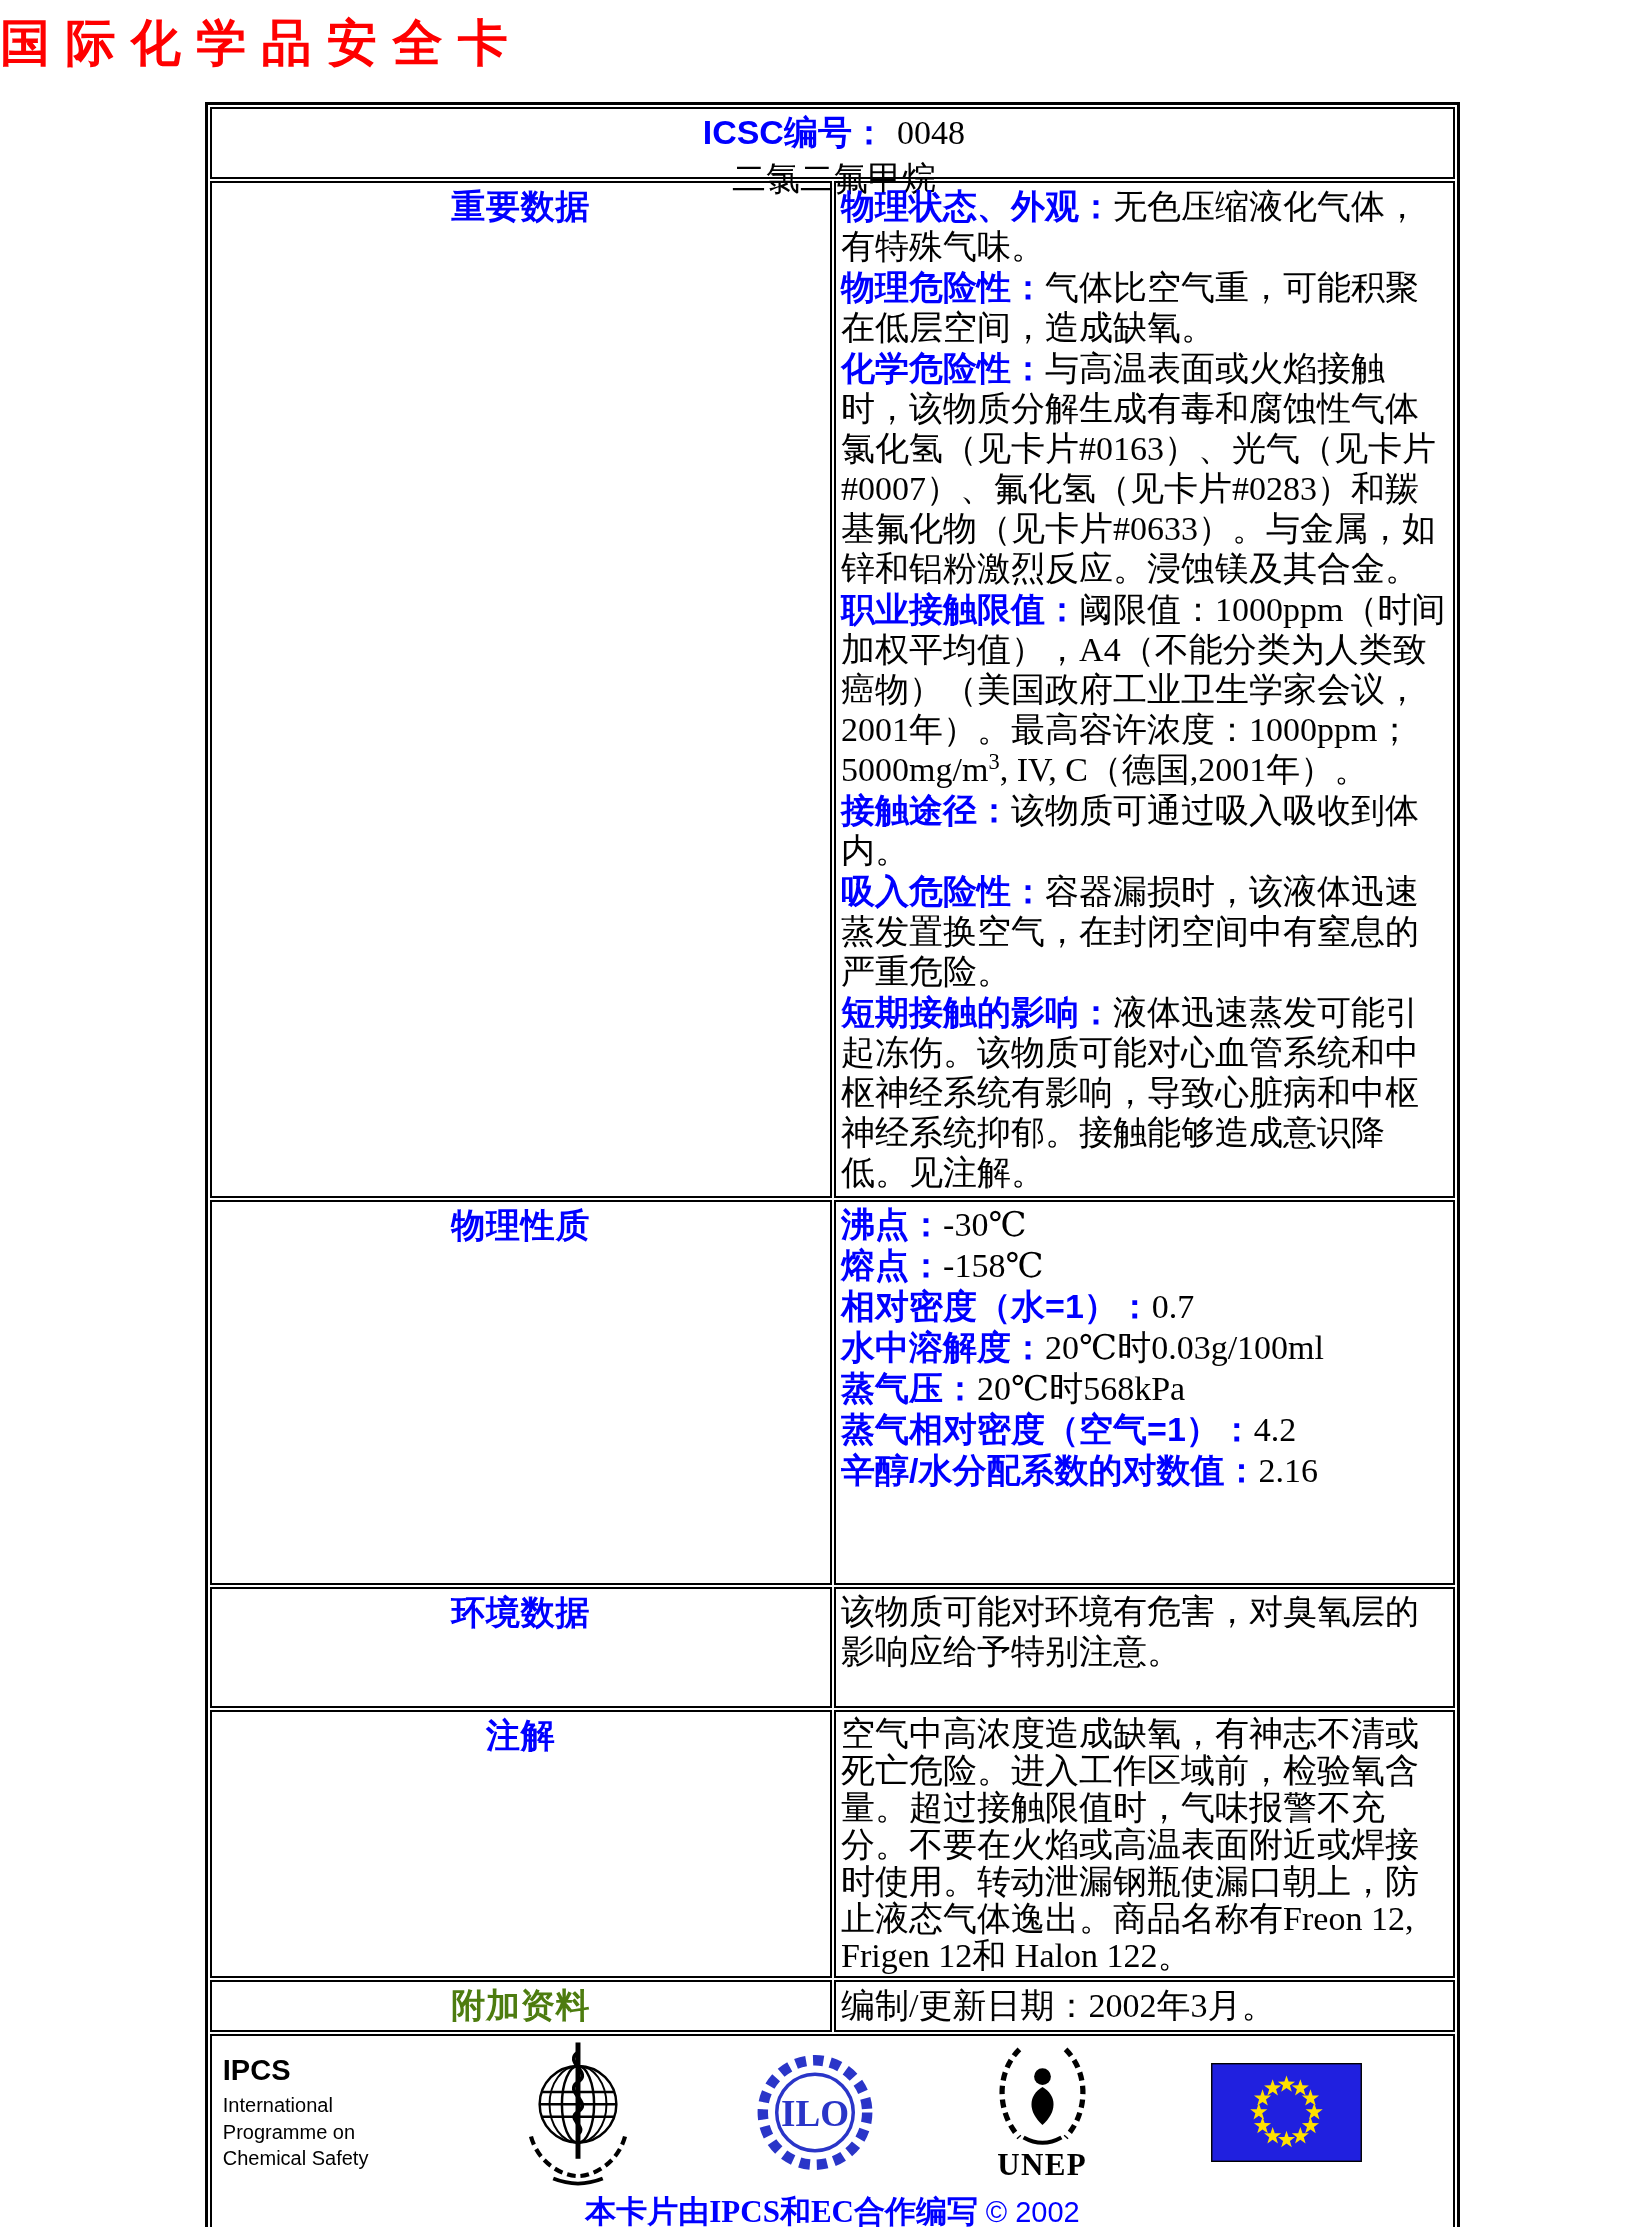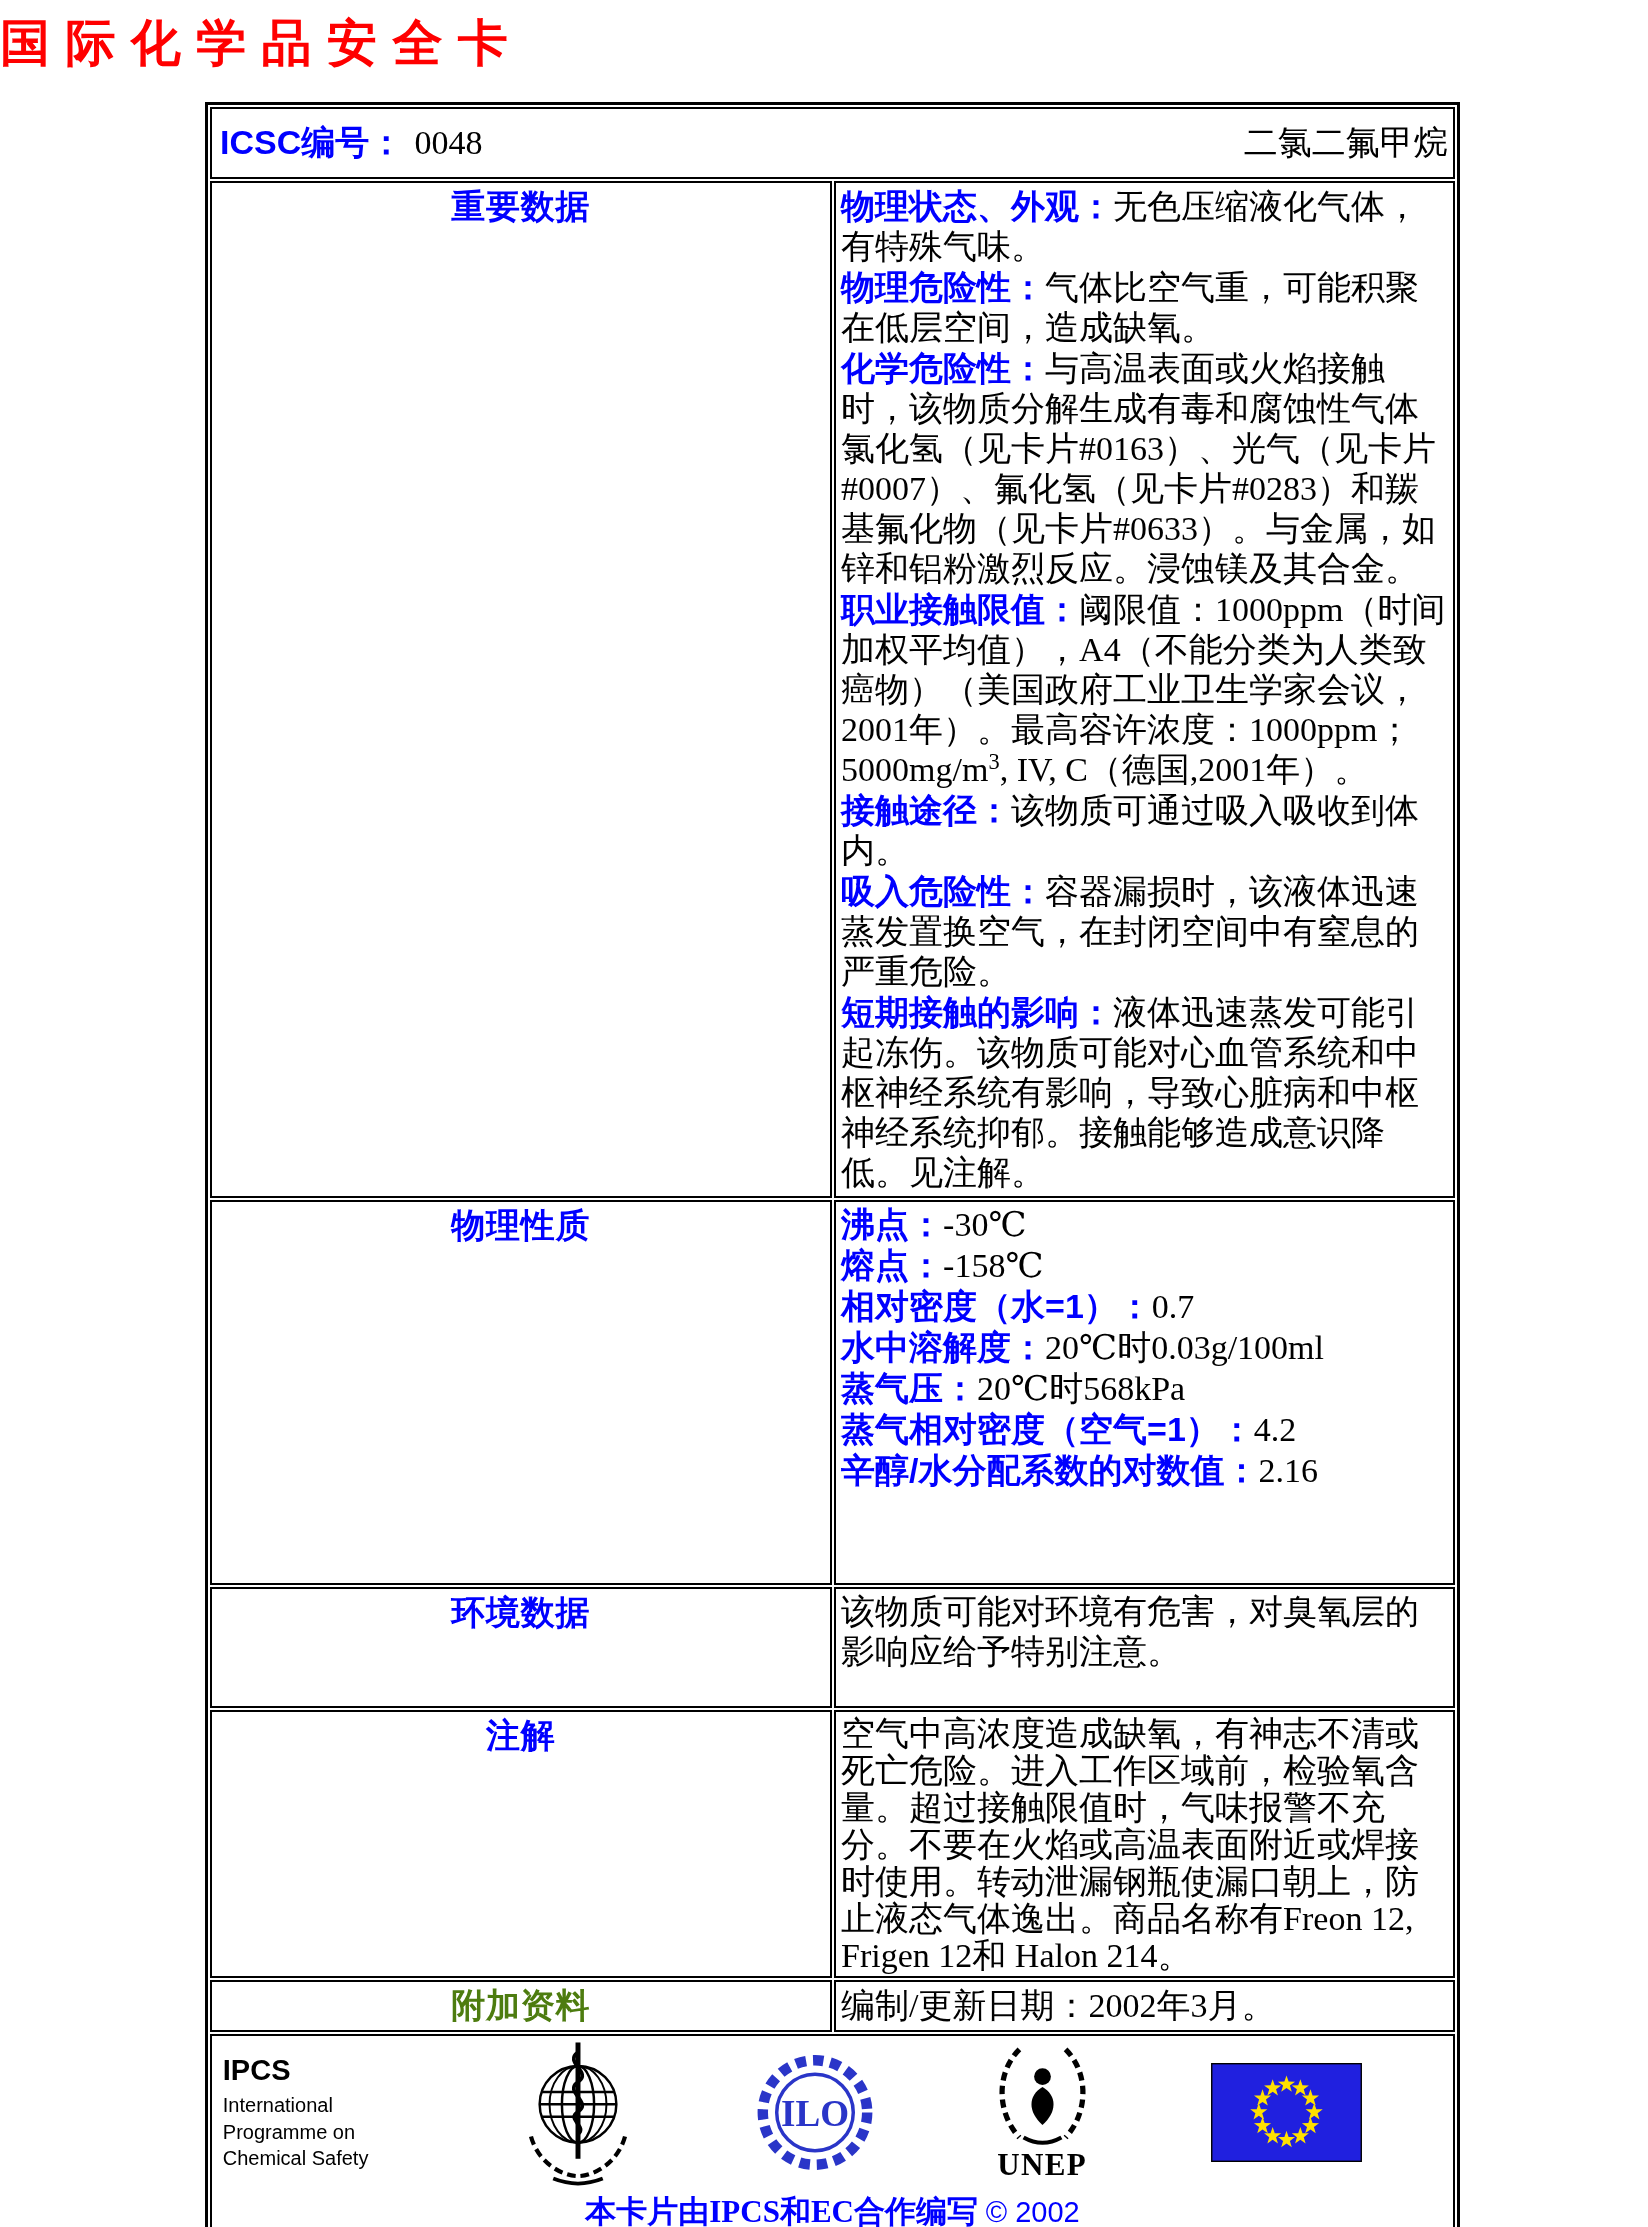--- a/index.html
+++ b/index.html
@@ -18,21 +18,21 @@
 
   td.lblcell{width:167px;text-align:center;vertical-align:middle;
      font-family:"Liberation Sans","DejaVu Sans",sans-serif;
      font-size:34px;font-weight:bold;letter-spacing:0.7px;}
 
   .content{padding:2.8px 4.2px 2.8px 5.6px;font-size:34px;line-height:40px;}
   .bl{font-family:"Liberation Sans","DejaVu Sans",sans-serif;font-weight:bold;}
   sup.s3{font-size:22.4px;line-height:0;}
 
   .hdr{display:flex;justify-content:space-between;align-items:center;
-       height:66px;padding:0 4.2px 0 7px;font-size:34px;}
+       height:66px;padding:0 4.2px 0 7px;font-size:34px;flex-direction:column;}
   .hdr .num{margin-left:11.2px;}
 
   .logo-strip{display:flex;align-items:center;justify-content:space-between;
       height:137px;padding:7px 90px 0 9.8px;}
   .ipcs-block{font-family:"Liberation Sans","DejaVu Sans",sans-serif;width:176px;}
   .ipcs-block .big{font-size:29px;font-weight:bold;margin-bottom:5.6px;}
   .ipcs-block .ln{font-size:20px;line-height:26.6px;}
   .unep-block{text-align:center;}
   .unep-word{font-size:31px;font-weight:bold;letter-spacing:1.4px;margin-top:-2.8px;
       font-family:"Liberation Serif","DejaVu Serif",serif;}
@@ -87,21 +87,21 @@
       </td>
     </tr>
 
     <tr>
       <td class="lblcell" style="color:#0000ff">环境数据</td>
       <td class="content" style="height:111px">该物质可能对环境有危害，对臭氧层的影响应给予特别注意。</td>
     </tr>
 
     <tr>
       <td class="lblcell" style="color:#0000ff">注解</td>
-      <td class="content" style="height:144px;line-height:37px">空气中高浓度造成缺氧，有神志不清或死亡危险。进入工作区域前，检验氧含量。超过接触限值时，气味报警不充分。不要在火焰或高温表面附近或焊接时使用。转动泄漏钢瓶使漏口朝上，防止液态气体逸出。商品名称有Freon 12, Frigen 12和 Halon 214。</td>
+      <td class="content" style="height:144px;line-height:37px">空气中高浓度造成缺氧，有神志不清或死亡危险。进入工作区域前，检验氧含量。超过接触限值时，气味报警不充分。不要在火焰或高温表面附近或焊接时使用。转动泄漏钢瓶使漏口朝上，防止液态气体逸出。商品名称有Freon 12, Frigen 12和 Halon 122。</td>
     </tr>
 
     <tr>
       <td class="lblcell" style="color:#4d7c0f">附加资料</td>
       <td class="content" style="height:39px;vertical-align:middle">编制/更新日期：2002年3月。</td>
     </tr>
 
     <tr>
       <td colspan="2" style="height:175px">
         <div class="logo-strip">

